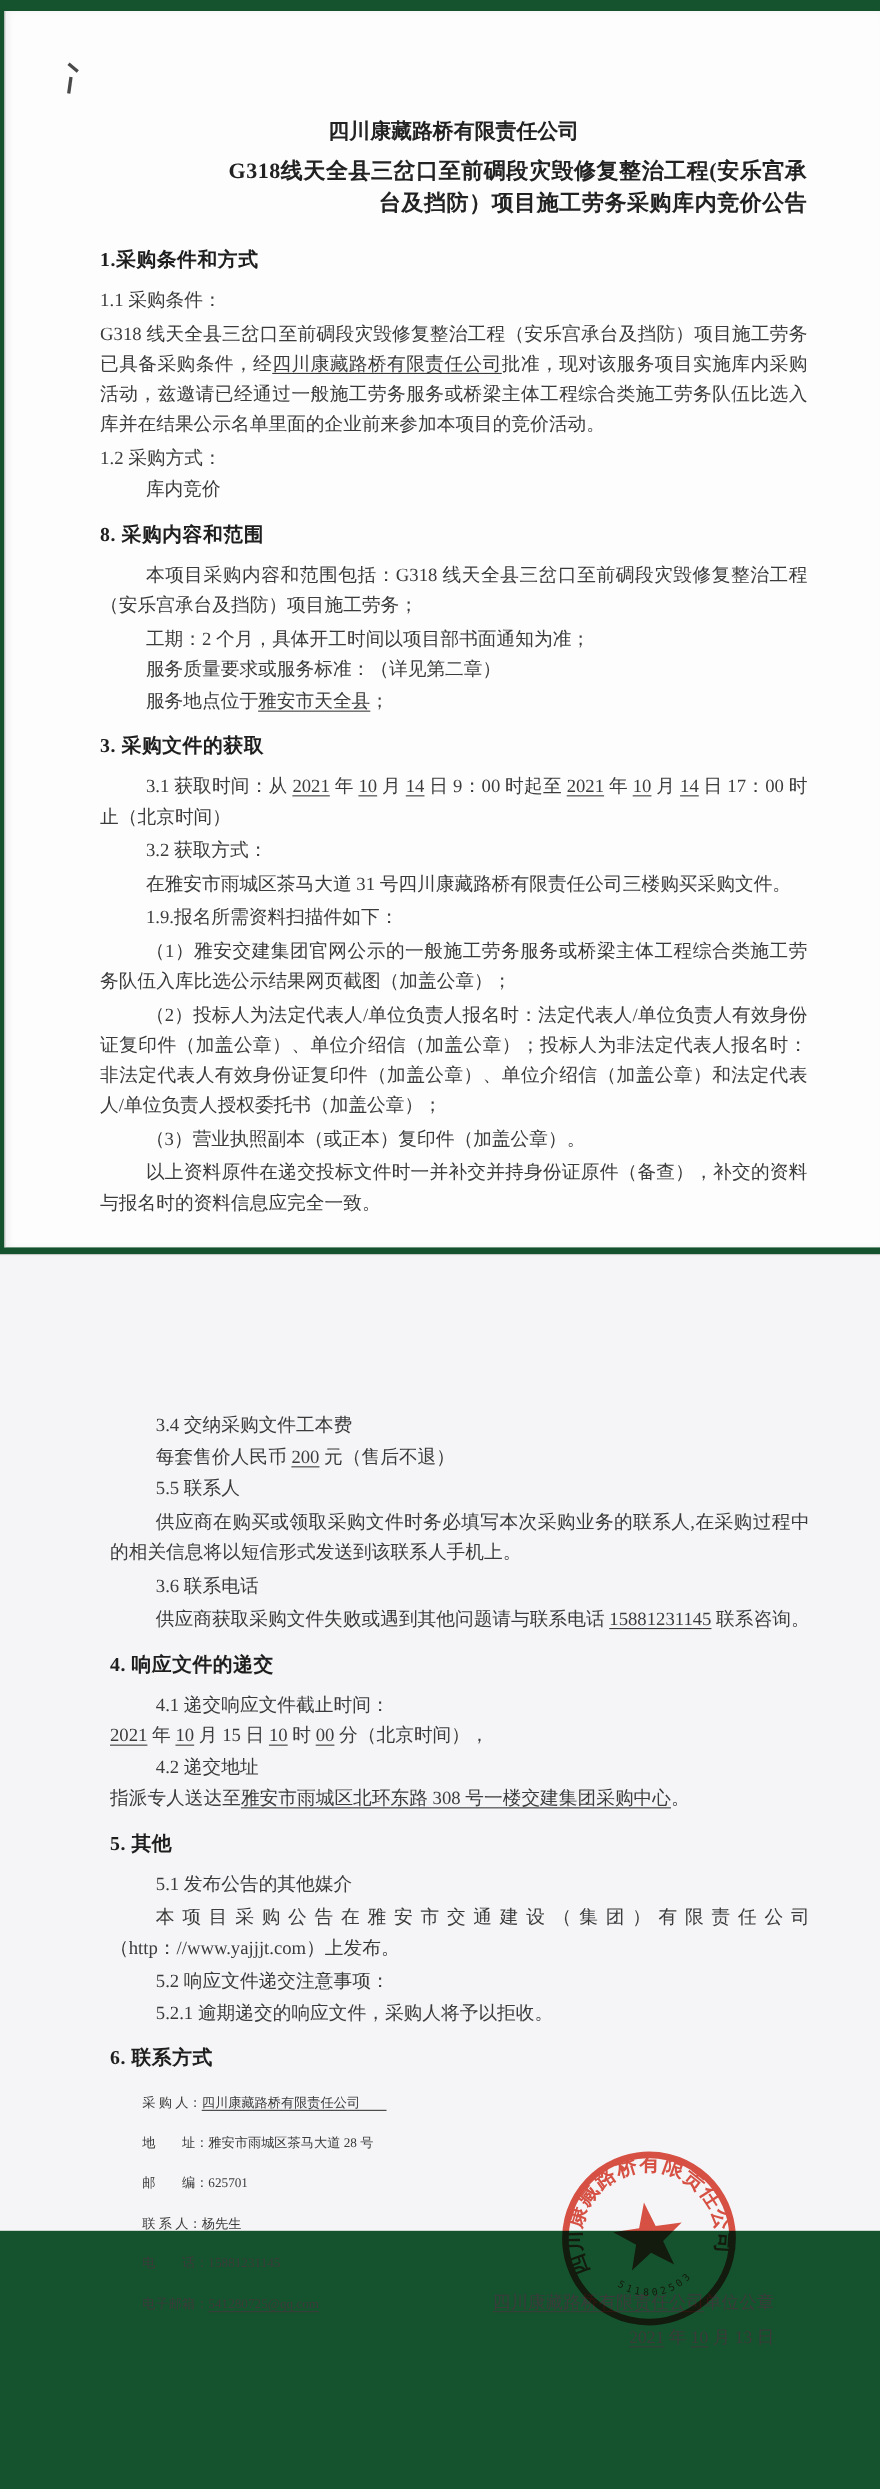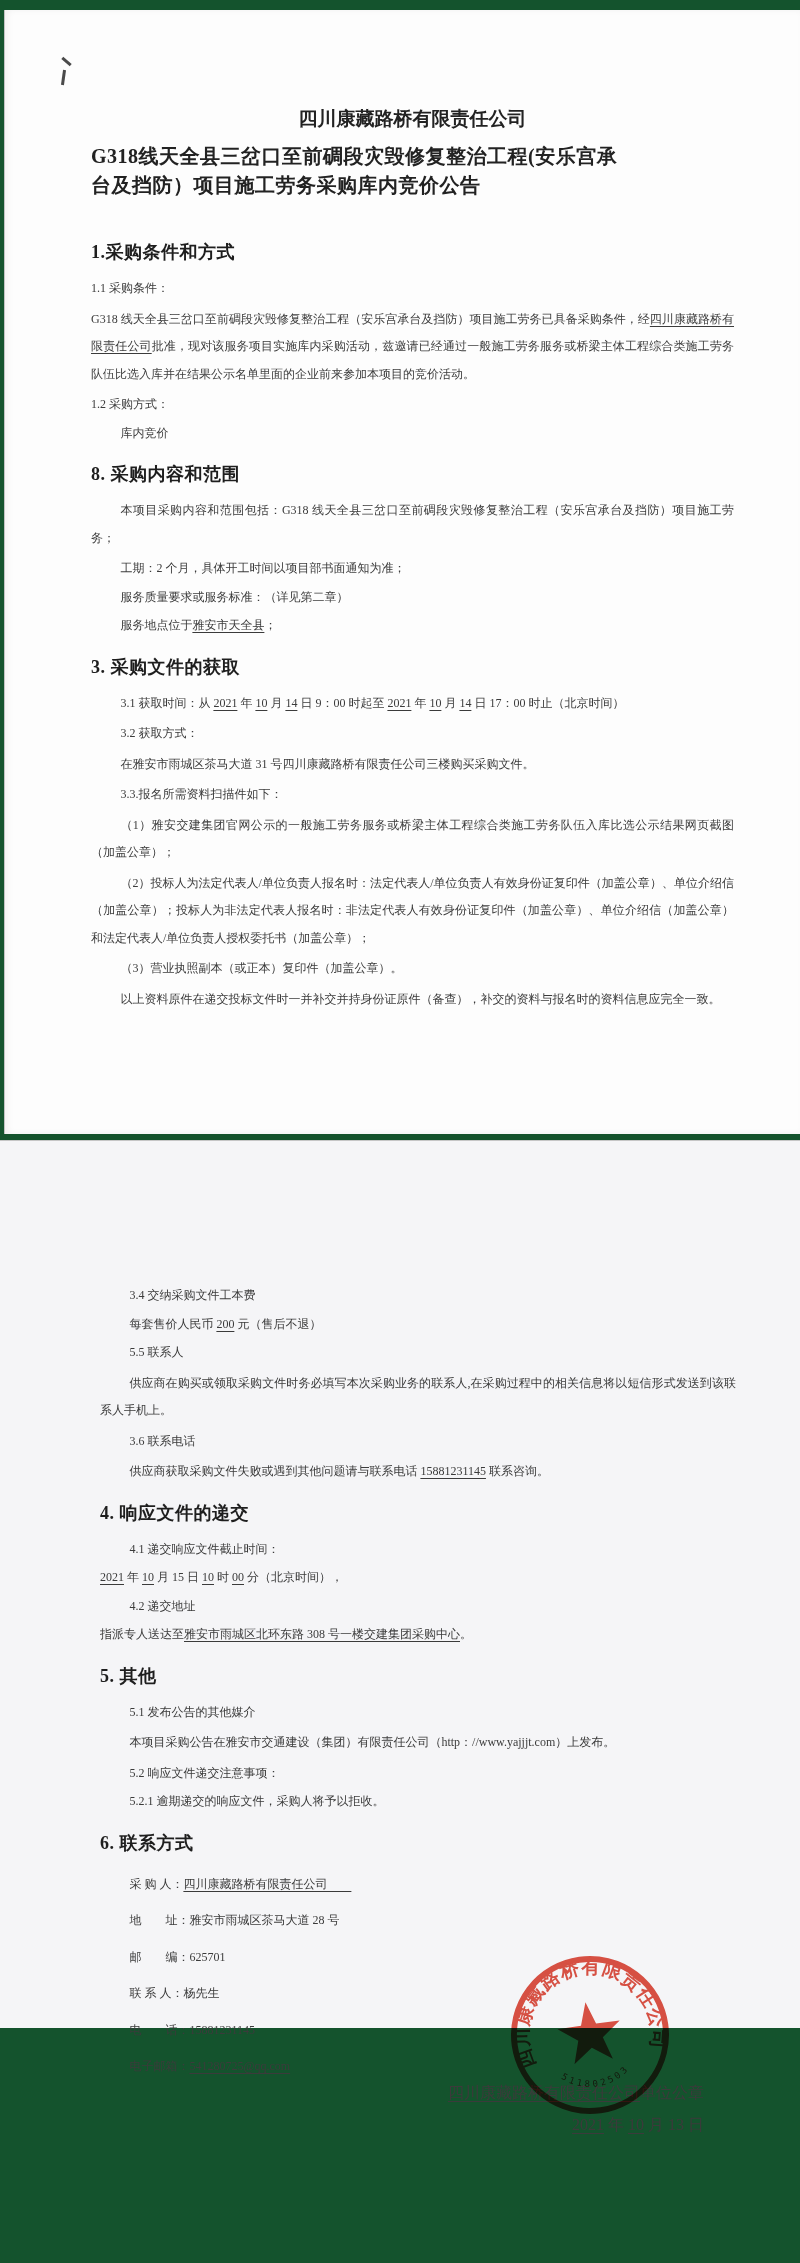--- a/index.html
+++ b/index.html
@@ -5,24 +5,24 @@
   html,body{margin:0;padding:0;background:#d4d4d4;}
   .canvas{position:relative;width:800px;height:2263px;overflow:hidden;background:#14532d;
           font-family:"Liberation Serif","DejaVu Serif",serif;color:#3b3b3b;}
   .page{position:absolute;box-sizing:border-box;}
   .page1{left:4px;top:10px;width:796px;height:1124px;background:#fdfdfd;
          box-shadow:inset 3px 0 6px rgba(0,0,0,.05);border-left:1px solid #c2c2c2;}
   .page2{left:0;top:1140px;width:800px;height:888px;background:#f5f5f7;border-top:1px solid #c6c6c6;}
   #p1-body{padding:96px 66px 0 86px;}
   #p2-body{padding:140px 64px 0 100px;}
   .b-title1{font-size:19px;font-weight:bold;text-align:center;color:#222;margin:0 0 10px 0;}
-  .b-title2{font-size:20px;font-weight:bold;text-align:left;color:#222;line-height:29px;letter-spacing:.5px;}
+  .b-title2{font-size:20px;font-weight:bold;text-align:right;color:#222;line-height:29px;letter-spacing:.5px;}
   .b-heading{font-size:18px;font-weight:bold;color:#1e1e1e;letter-spacing:.5px;margin:15px 0 11px 0;}
-  #p1-body > div:nth-child(4){margin-top:40px;}
-  .b-line,.b-para{font-size:12px;line-height:27.5px;margin:1px 0;text-align:justify;text-justify:inter-ideograph;}
+  #p1-body > div:nth-child(4){margin-top:24px;}
+  .b-line,.b-para{font-size:17px;line-height:27.5px;margin:1px 0;text-align:justify;text-justify:inter-ideograph;}
   .b-para{margin:3px 0;}
   .ind{text-indent:2.45em;}
   .u{text-decoration:underline;text-underline-offset:3px;}
   .b-contact{font-size:12px;line-height:36.5px;text-align:left;}
   .mark{position:absolute;background:#4a4a4a;}
   .mark1{left:56px;top:50px;width:11px;height:3px;transform:rotate(40deg);}
   .mark2{left:57px;top:60px;width:3px;height:15px;transform:rotate(8deg);}
   .sign-caption{position:absolute;top:942px;right:96px;font-size:16px;z-index:2;white-space:nowrap;}
   .sign-date{position:absolute;top:974px;right:96px;font-size:16px;z-index:2;white-space:nowrap;}
   .stamp{position:absolute;left:508px;top:812px;width:164px;height:164px;z-index:3;
@@ -53,21 +53,21 @@
         <div class="b-line ind"><span>库内竞价</span></div>
         <div class="b-heading"><span>8. 采购内容和范围</span></div>
         <div class="b-para ind"><span>本项目采购内容和范围包括：G318 线天全县三岔口至前碉段灾毁修复整治工程（安乐宫承台及挡防）项目施工劳务；</span></div>
         <div class="b-line ind"><span>工期：2 个月，具体开工时间以项目部书面通知为准；</span></div>
         <div class="b-line ind"><span>服务质量要求或服务标准：（详见第二章）</span></div>
         <div class="b-line ind"><span>服务地点位于</span><span class="u">雅安市天全县</span><span>；</span></div>
         <div class="b-heading"><span>3. 采购文件的获取</span></div>
         <div class="b-para ind"><span>3.1 获取时间：从 </span><span class="u">2021</span><span> 年 </span><span class="u">10</span><span> 月 </span><span class="u">14</span><span> 日 9：00 时起至 </span><span class="u">2021</span><span> 年 </span><span class="u">10</span><span> 月 </span><span class="u">14</span><span> 日 17：00 时止（北京时间）</span></div>
         <div class="b-line ind"><span>3.2 获取方式：</span></div>
         <div class="b-para ind"><span>在雅安市雨城区茶马大道 31 号四川康藏路桥有限责任公司三楼购买采购文件。</span></div>
-        <div class="b-line ind"><span>3.3.报名所需资料扫描件如下：</span></div>
+        <div class="b-line ind"><span>1.9.报名所需资料扫描件如下：</span></div>
         <div class="b-para ind"><span>（1）雅安交建集团官网公示的一般施工劳务服务或桥梁主体工程综合类施工劳务队伍入库比选公示结果网页截图（加盖公章）；</span></div>
         <div class="b-para ind"><span>（2）投标人为法定代表人/单位负责人报名时：法定代表人/单位负责人有效身份证复印件（加盖公章）、单位介绍信（加盖公章）；投标人为非法定代表人报名时：非法定代表人有效身份证复印件（加盖公章）、单位介绍信（加盖公章）和法定代表人/单位负责人授权委托书（加盖公章）；</span></div>
         <div class="b-para ind"><span>（3）营业执照副本（或正本）复印件（加盖公章）。</span></div>
         <div class="b-para ind"><span>以上资料原件在递交投标文件时一并补交并持身份证原件（备查），补交的资料与报名时的资料信息应完全一致。</span></div>
       </div>
   </div>
 
   <div class="page page2">
     <div id="p2-body">
         <div class="b-line ind"><span>3.4 交纳采购文件工本费</span></div>

